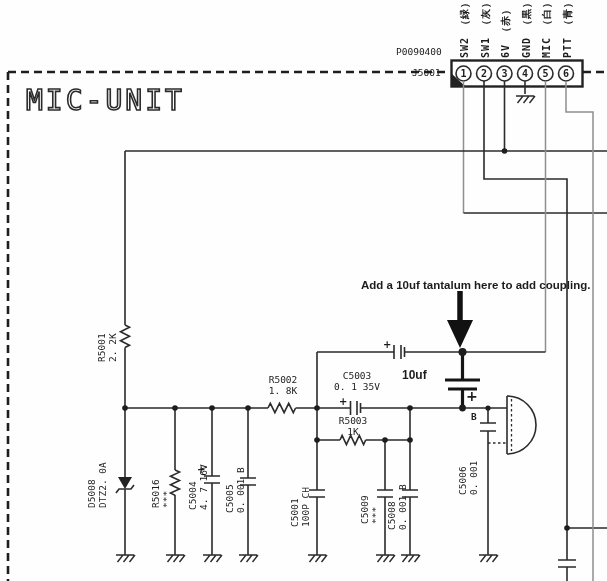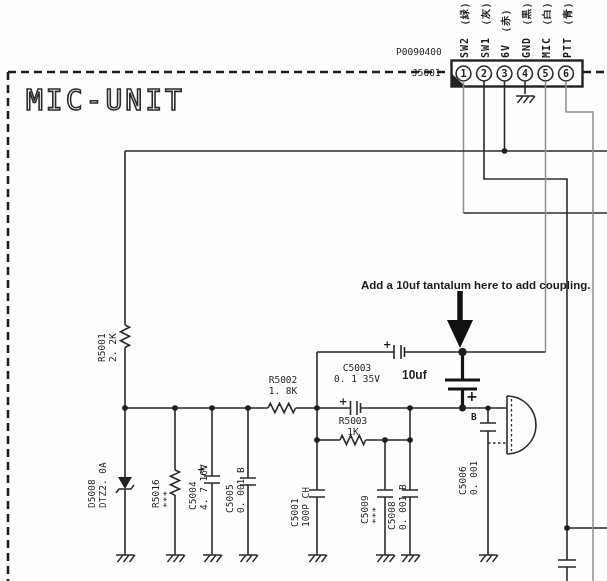--- a/index.html
+++ b/index.html
@@ -158,21 +158,21 @@
   <div class="pinlabel" style="left:560.5px;top:58px;"><span>PTT</span> <span>（青）</span></div>
 
   <div class="lbl bold-sans" style="left:333px;top:279px;font-size:11.5px;margin-left:28px;">Add a 10uf tantalum here to add coupling.</div>
   <div class="lbl bold-sans" style="left:402px;top:369px;font-size:12px;width:38px;text-align:left;">10uf</div>
   <div class="plus" style="left:466px;top:388px;font-size:14px;">+</div>
 
   <div class="lbl hlabel" style="left:258px;top:375px;width:50px;">
       <div>R5002</div>
       <div>1. 8K</div>
     </div>
-  <div class="lbl hlabel" style="left:324px;top:363px;width:66px;">
+  <div class="lbl hlabel" style="left:324px;top:371px;width:66px;">
       <div>C5003</div>
       <div>0. 1  35V</div>
     </div>
   <div class="lbl hlabel" style="left:328px;top:416px;width:50px;">
       <div>R5003</div>
       <div>1K</div>
     </div>
 
   <div class="plus" style="left:383px;top:339px;">+</div>
   <div class="plus" style="left:339px;top:396px;">+</div>

